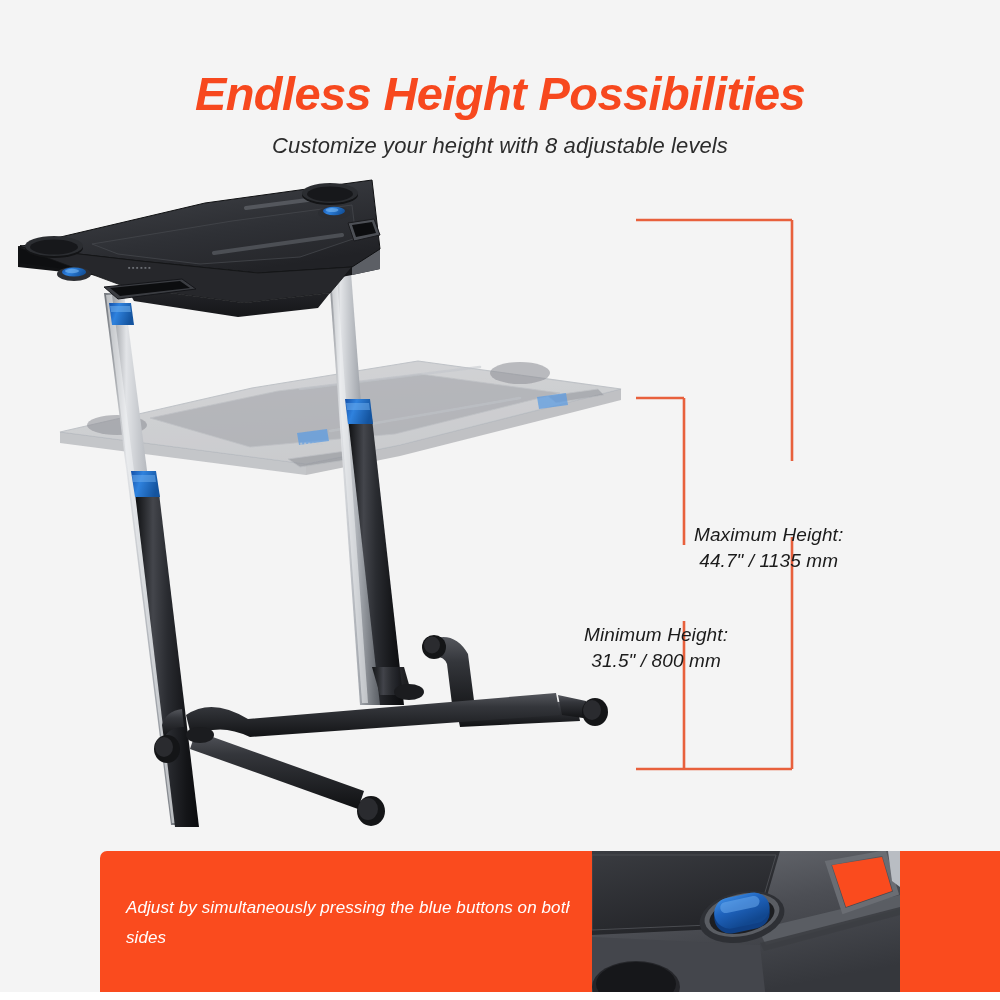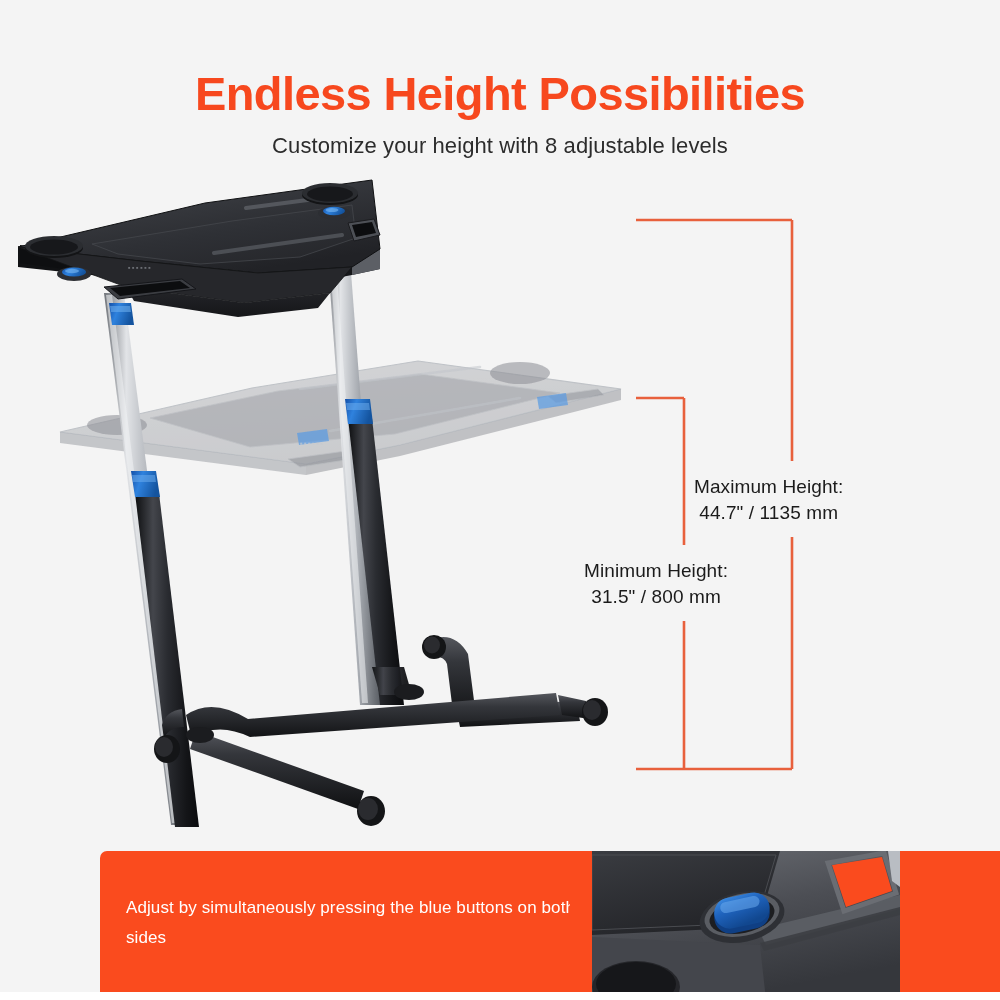--- a/index.html
+++ b/index.html
@@ -13,20 +13,21 @@
     font-family: "Liberation Sans", sans-serif;
     overflow: hidden;
   }
 
   #page {
     position: relative;
     width: 1000px;
     height: 992px;
     background: #ffffff;
     overflow: hidden;
+    font-style: italic;
   }
 
   
   .panel-bg {
     position: absolute;
     left: 0; top: 0;
     width: 1000px; height: 1000px;
     background: #f4f4f4;
   }
 
@@ -78,24 +79,25 @@
   }
   .dim-label {
     position: absolute;
     color: #1b1b1b;
     font-size: 19px;
     line-height: 26px;
     font-weight: 400;
     text-align: center;
     white-space: nowrap;
     letter-spacing: 0.1px;
+    margin-top: 48px;
   }
   .dim-label .l2 { display: block; }
   .label-max { left: 694px; top: 474px; }
-  .label-min { left: 584px; top: 558px; }
+  .label-min { left: 584px; top: 574px; }
 
   
   .banner {
     position: absolute;
     left: 100px; top: 851px;
     width: 900px; height: 149px;
     background: #fa4b1e;
     border-top-left-radius: 7px;
     overflow: hidden;
     z-index: 40;

